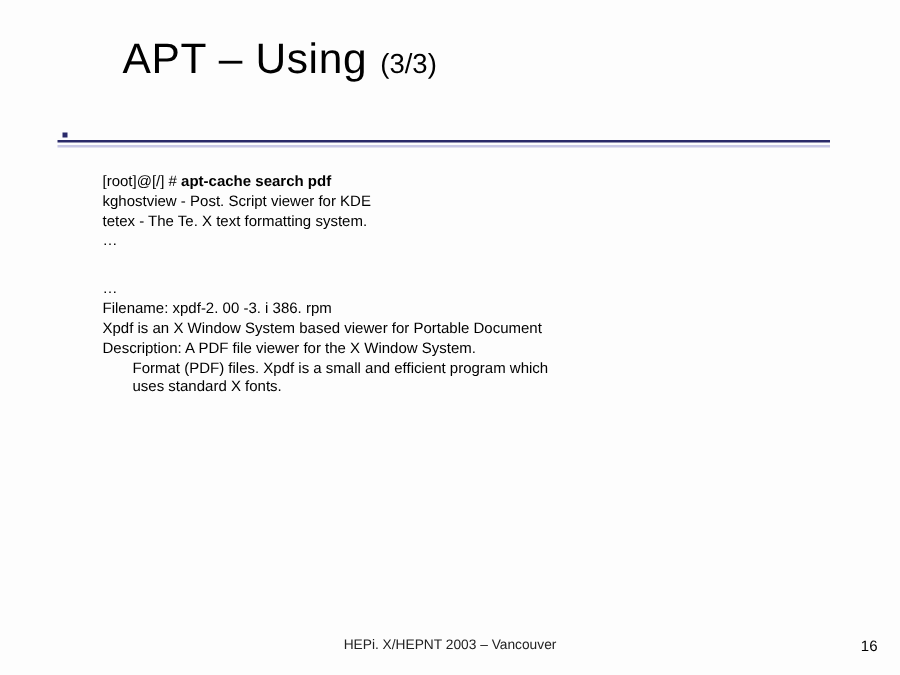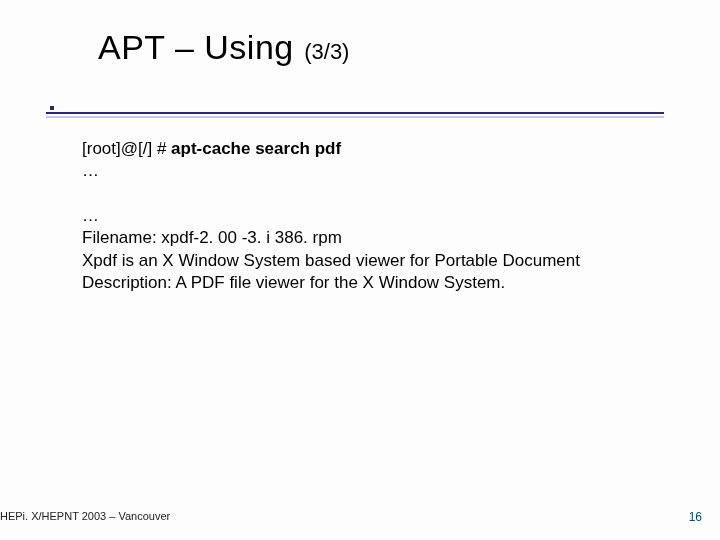--- a/index.html
+++ b/index.html
@@ -5,27 +5,27 @@
 html,body{margin:0;padding:0}
 body{width:720px;height:540px;background:#fdfdfd;font-family:Verdana,Geneva,sans-serif;position:relative;color:#000}
 .slide{position:relative;width:720px;height:540px}
 .title-wrap{position:absolute;left:98px;top:28px}
 .title{font-size:34px;font-weight:400;letter-spacing:0.5px}
 .title-count{font-size:22px;margin-left:6px}
 .rule-set{position:absolute;left:46px;top:112px;width:618px}
 .rule-top{height:2px;background:#2a2a6a}
 .rule-bot{height:2px;background:#c8c8e6;margin-top:2px}
 .bullet{position:absolute;left:50px;top:106px;width:4px;height:4px;background:#2a2a6a}
-.body{position:absolute;left:82px;top:138px;width:590px;font-size:17px;line-height:1.32}
+.body{position:absolute;left:82px;top:138px;width:590px;font-size:12px;line-height:1.32}
 .block{margin-bottom:22px}
 .cmd-bold{font-weight:400}
 .cmd-em{font-weight:600}
 .indent-cont{padding-left:24px}
-.footer{position:absolute;bottom:18px;width:720px;font-size:11px;color:#222}
-.pagenum{position:absolute;right:18px;bottom:16px;font-size:12px;color:#0c4a6e}
+.footer{position:absolute;bottom:18px;width:720px;text-align:center;font-size:11px;color:#222}
+.pagenum{position:absolute;right:18px;bottom:16px;font-size:12px;color:#000000}
 </style>
 </head>
 <body>
 <div class="slide">
 
 <div class="title-wrap">
   <span class="title">APT – Using</span>
   <span class="title-count">(3/3)</span>
 </div>
 
@@ -34,28 +34,32 @@
   <div class="rule-top"></div>
   <div class="rule-bot"></div>
 </div>
 
 <div class="body">
 
   <div class="block">
     <div>
       <span class="cmd-bold">[root]@[/] # </span><span class="cmd-em">apt-cache search pdf</span>
     </div>
+    <div>kghostview - Post. Script viewer for KDE</div>
+    <div>tetex - The Te. X text formatting system.</div>
     <div>…</div>
   </div>
 
   <div class="block">
     <div>…</div>
     <div>Filename: xpdf-2. 00 -3. i 386. rpm</div>
     <div>Xpdf is an X Window System based viewer for Portable Document</div>
     <div>Description: A PDF file viewer for the X Window System.</div>
+    <div class="indent-cont">Format (PDF) files. Xpdf is a small and efficient program which</div>
+    <div class="indent-cont">uses standard X fonts.</div>
   </div>
 
 </div>
 
 <div class="footer">HEPi. X/HEPNT 2003 – Vancouver</div>
 <div class="pagenum">16</div>
 
 </div>
 
 </body></html>

